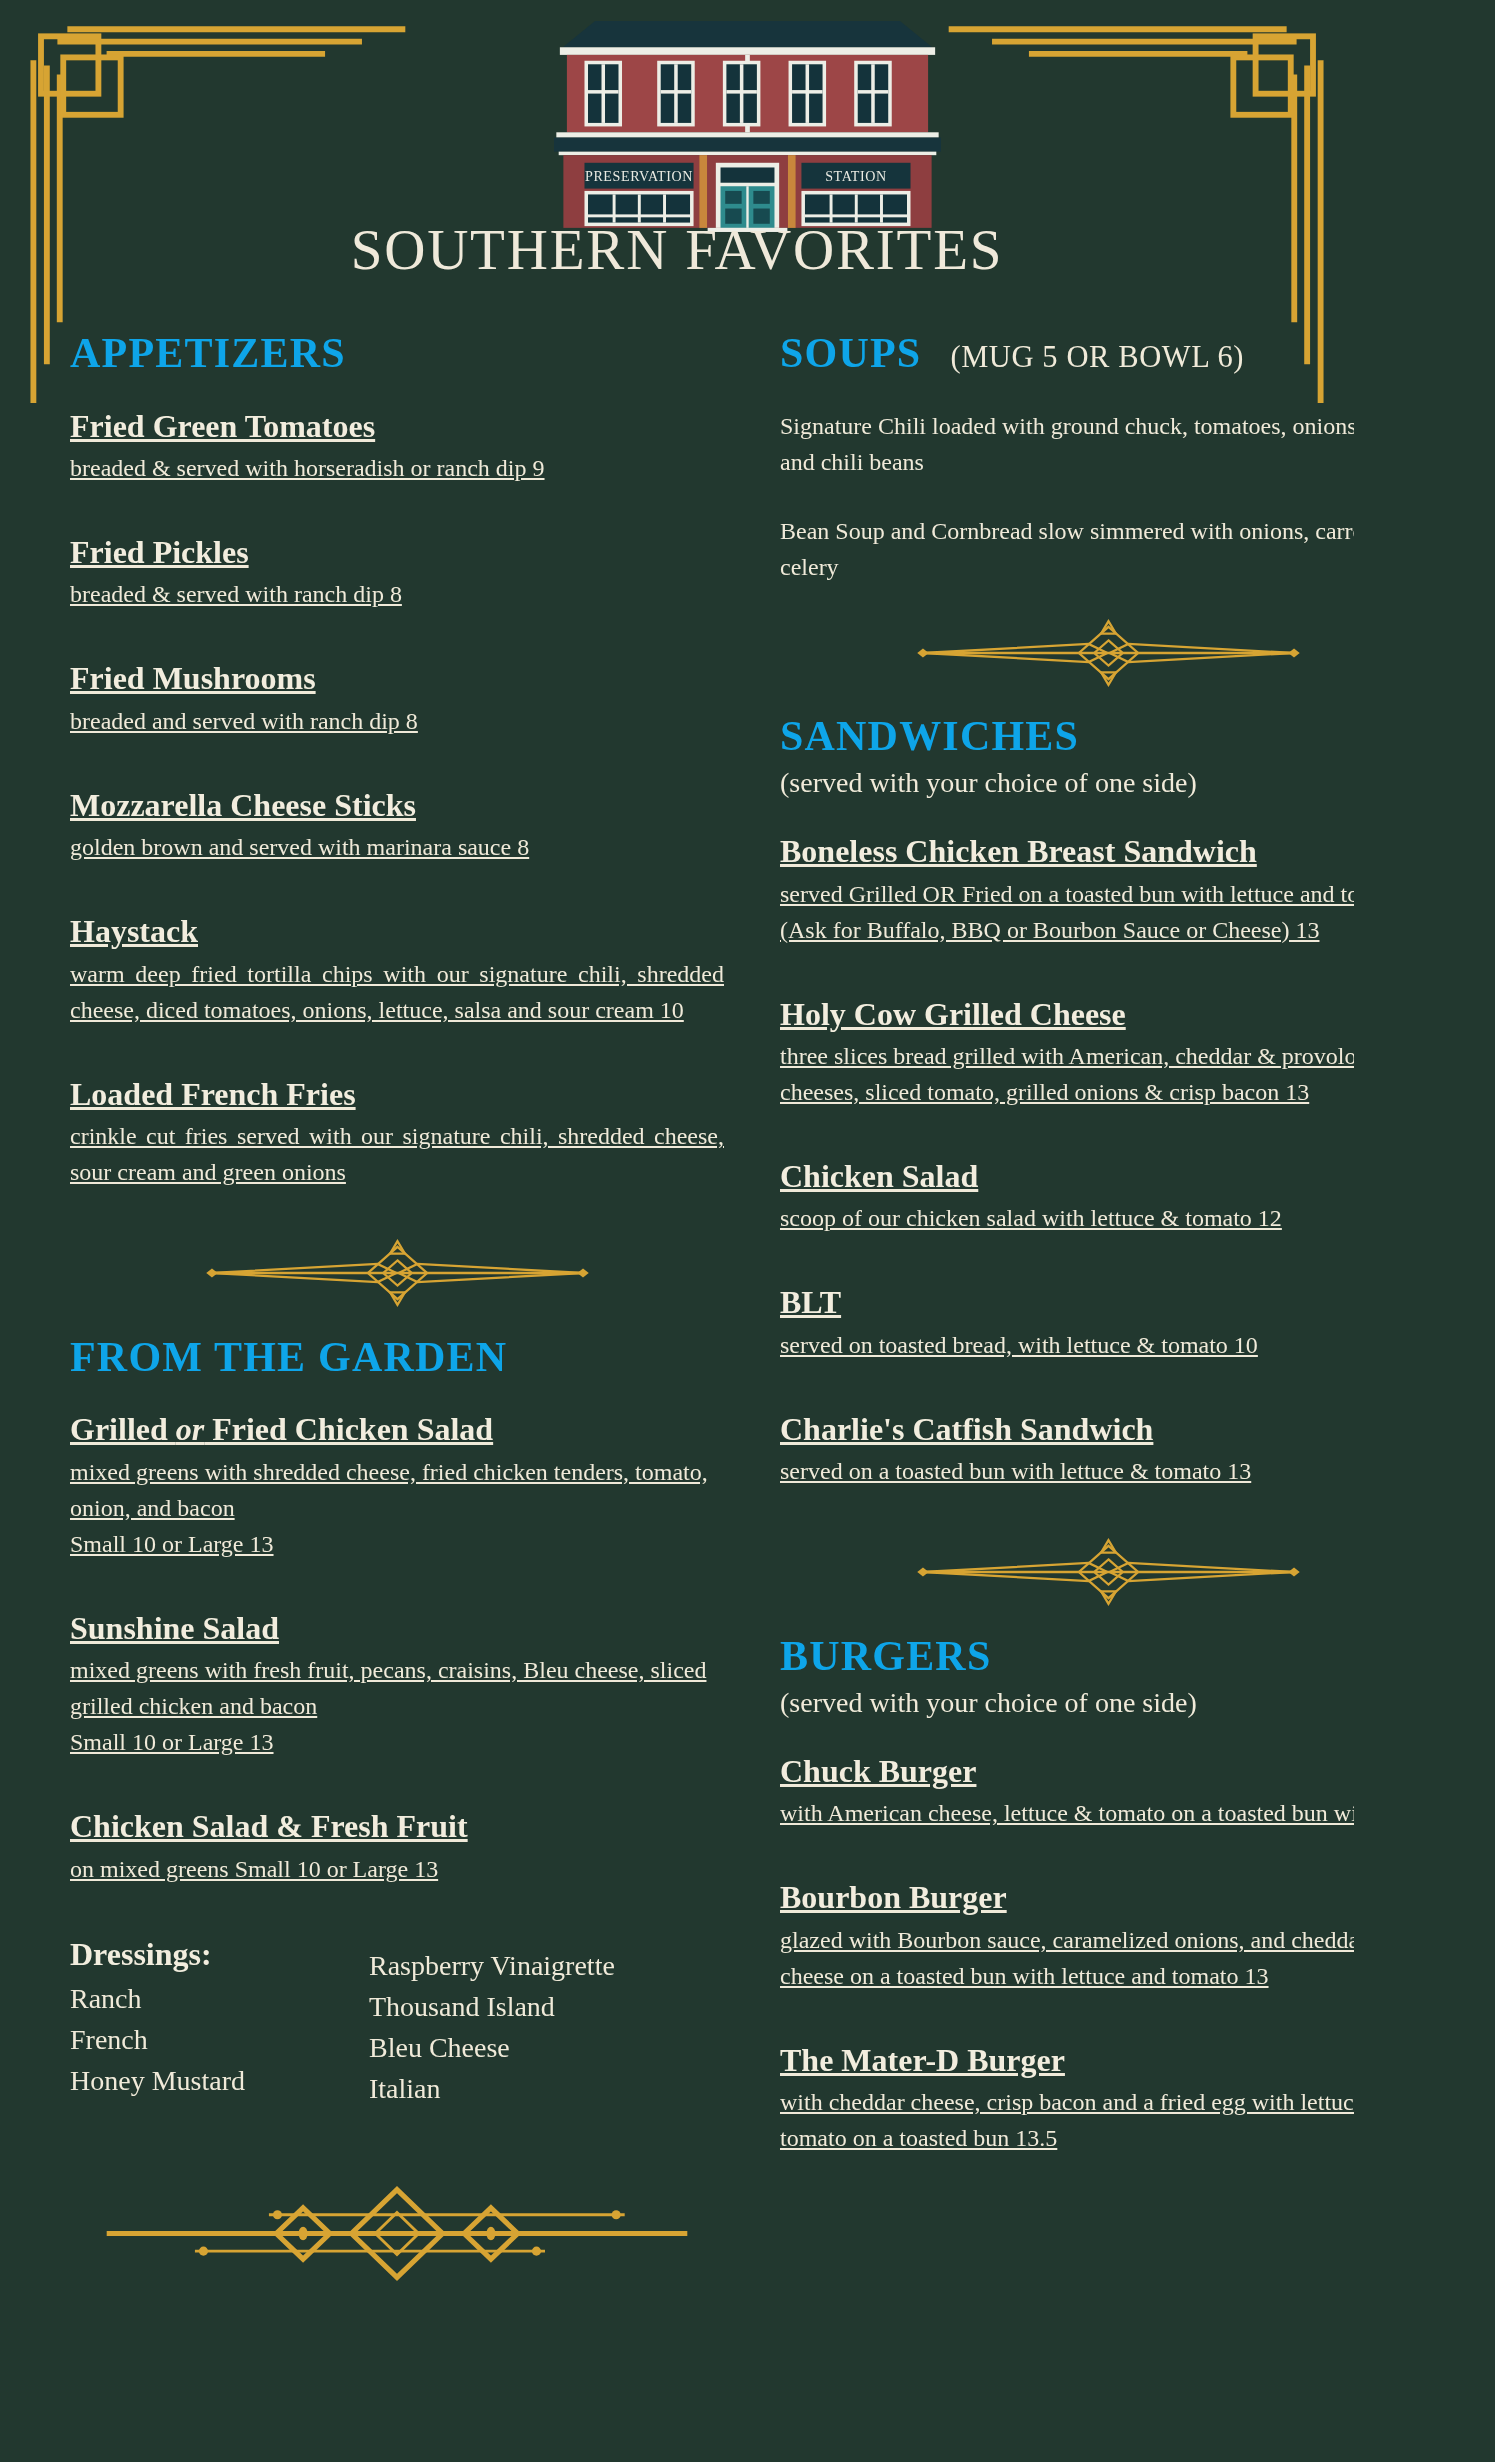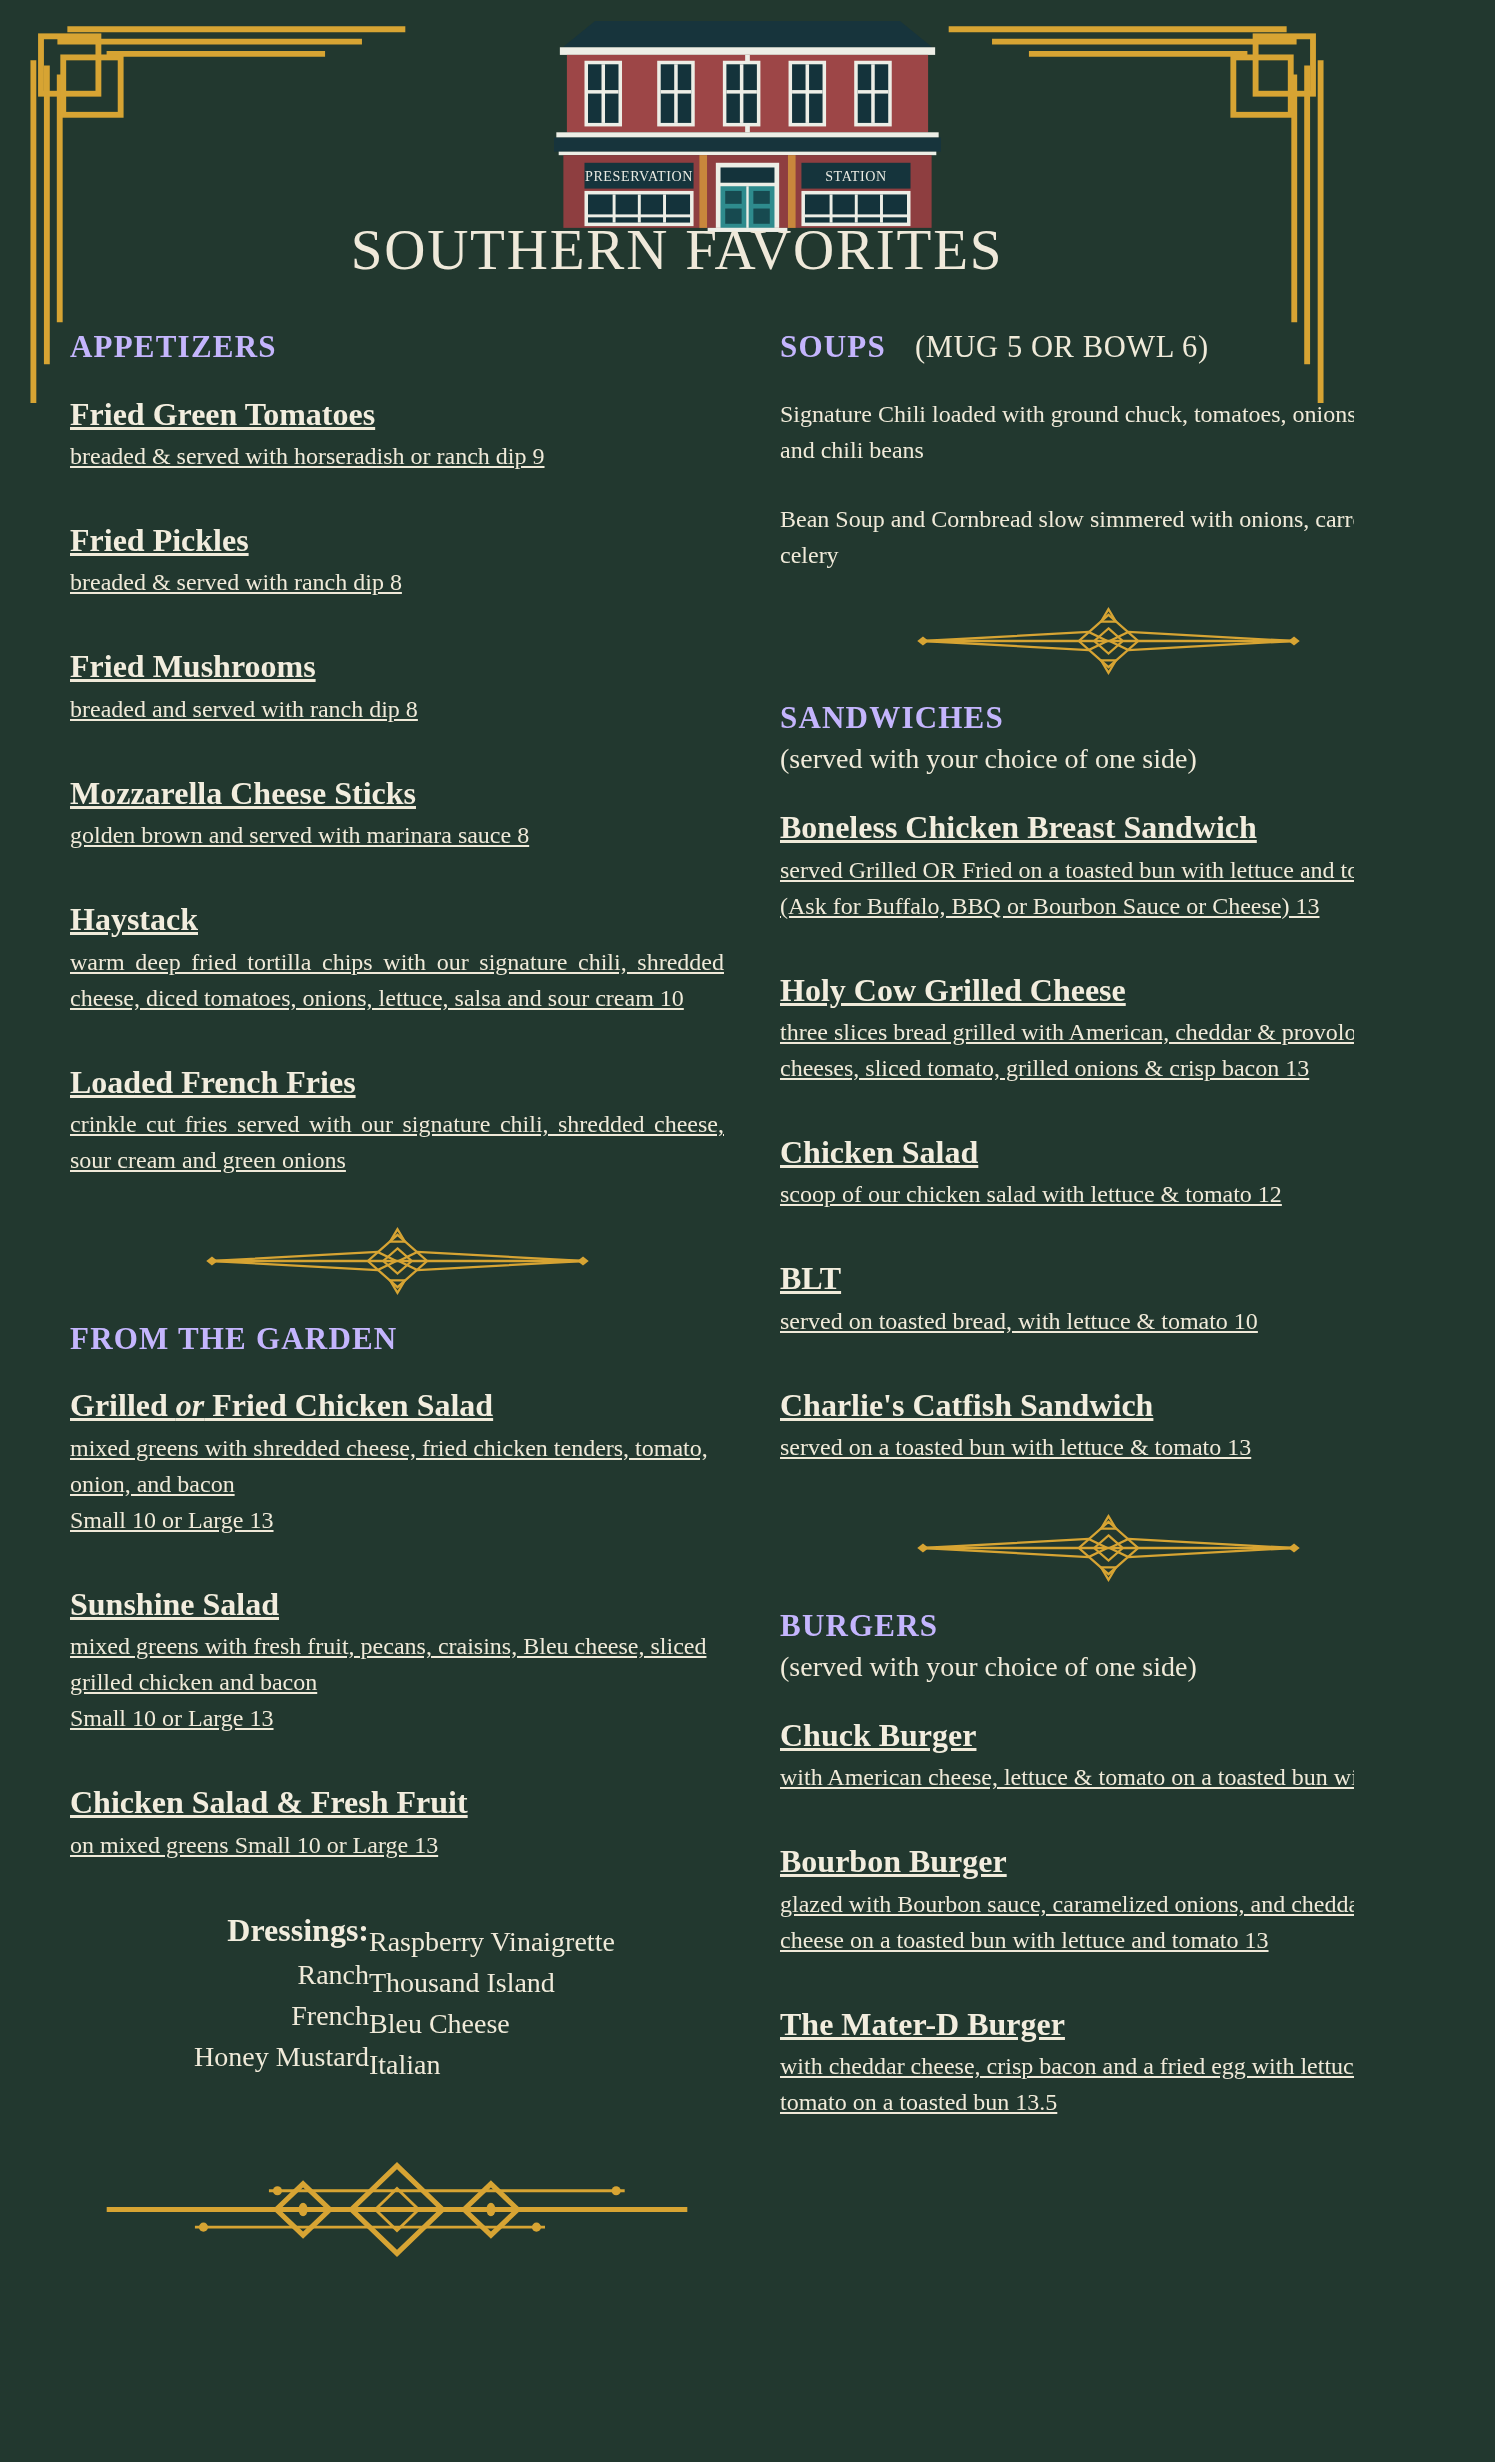--- a/index.html
+++ b/index.html
@@ -18,38 +18,38 @@
   .building{position:absolute;left:554px;top:14.7px;width:387px;height:217px;}
   .page-title{
     position:absolute;top:217px;left:0;width:100%;
     text-align:center;font-size:57px;letter-spacing:1.8px;
     color:#efe9da;font-weight:400;white-space:nowrap;
   }
   .col{position:absolute;top:329px;}
   .col-left{left:70px;width:654px;}
   .col-right{left:780px;width:657px;}
   .section-heading{
-    font-size:31px;font-weight:700;color:#c4b5fd;
+    font-size:42px;font-weight:700;color:#0ea5e9;
     letter-spacing:1.2px;margin:0 0 30.5px 0;white-space:nowrap;
   }
   .section-heading.tight{margin-bottom:7px;}
   .heading-row{display:flex;align-items:baseline;gap:29px;margin-bottom:30.5px;}
   .heading-row .section-heading{margin-bottom:0;}
   .section-note{font-size:30.5px;color:#f0ead9;letter-spacing:0.6px;white-space:nowrap;}
   .sub-note{font-size:28px;color:#f0ead9;margin:0 0 34px 0;}
   .item{margin-bottom:48px;text-decoration:underline;}
   .item-name{font-size:32px;font-weight:700;color:#f2edde;line-height:1.18;margin-bottom:4.7px;}
   .item-name em{font-style:italic;}
   .item-desc{font-size:24px;color:#f0ead9;line-height:1.5;}
   .justify{text-align:justify;}
   .soup-item{margin-bottom:33px;}
   .divider-a{display:block;width:387px;height:70px;margin:29px auto 24.6px auto;}
   .divider-b{display:block;width:592px;height:111px;margin:69px auto 0 auto;}
   .dressings{display:flex;}
-  .dress-col1{width:299px;text-align:right;}
+  .dress-col1{width:299px;}
   .dress-col2{padding-top:10.6px;}
   .dress-label{font-size:32px;font-weight:700;color:#f2edde;line-height:38px;margin-bottom:5.9px;}
   .dress-item{font-size:28px;color:#f0ead9;line-height:41px;}
 </style>
 </head>
 <body>
 
 <div class="page">
 
   <svg class="corner corner-left" viewBox="0 0 700 700" aria-hidden="true">

